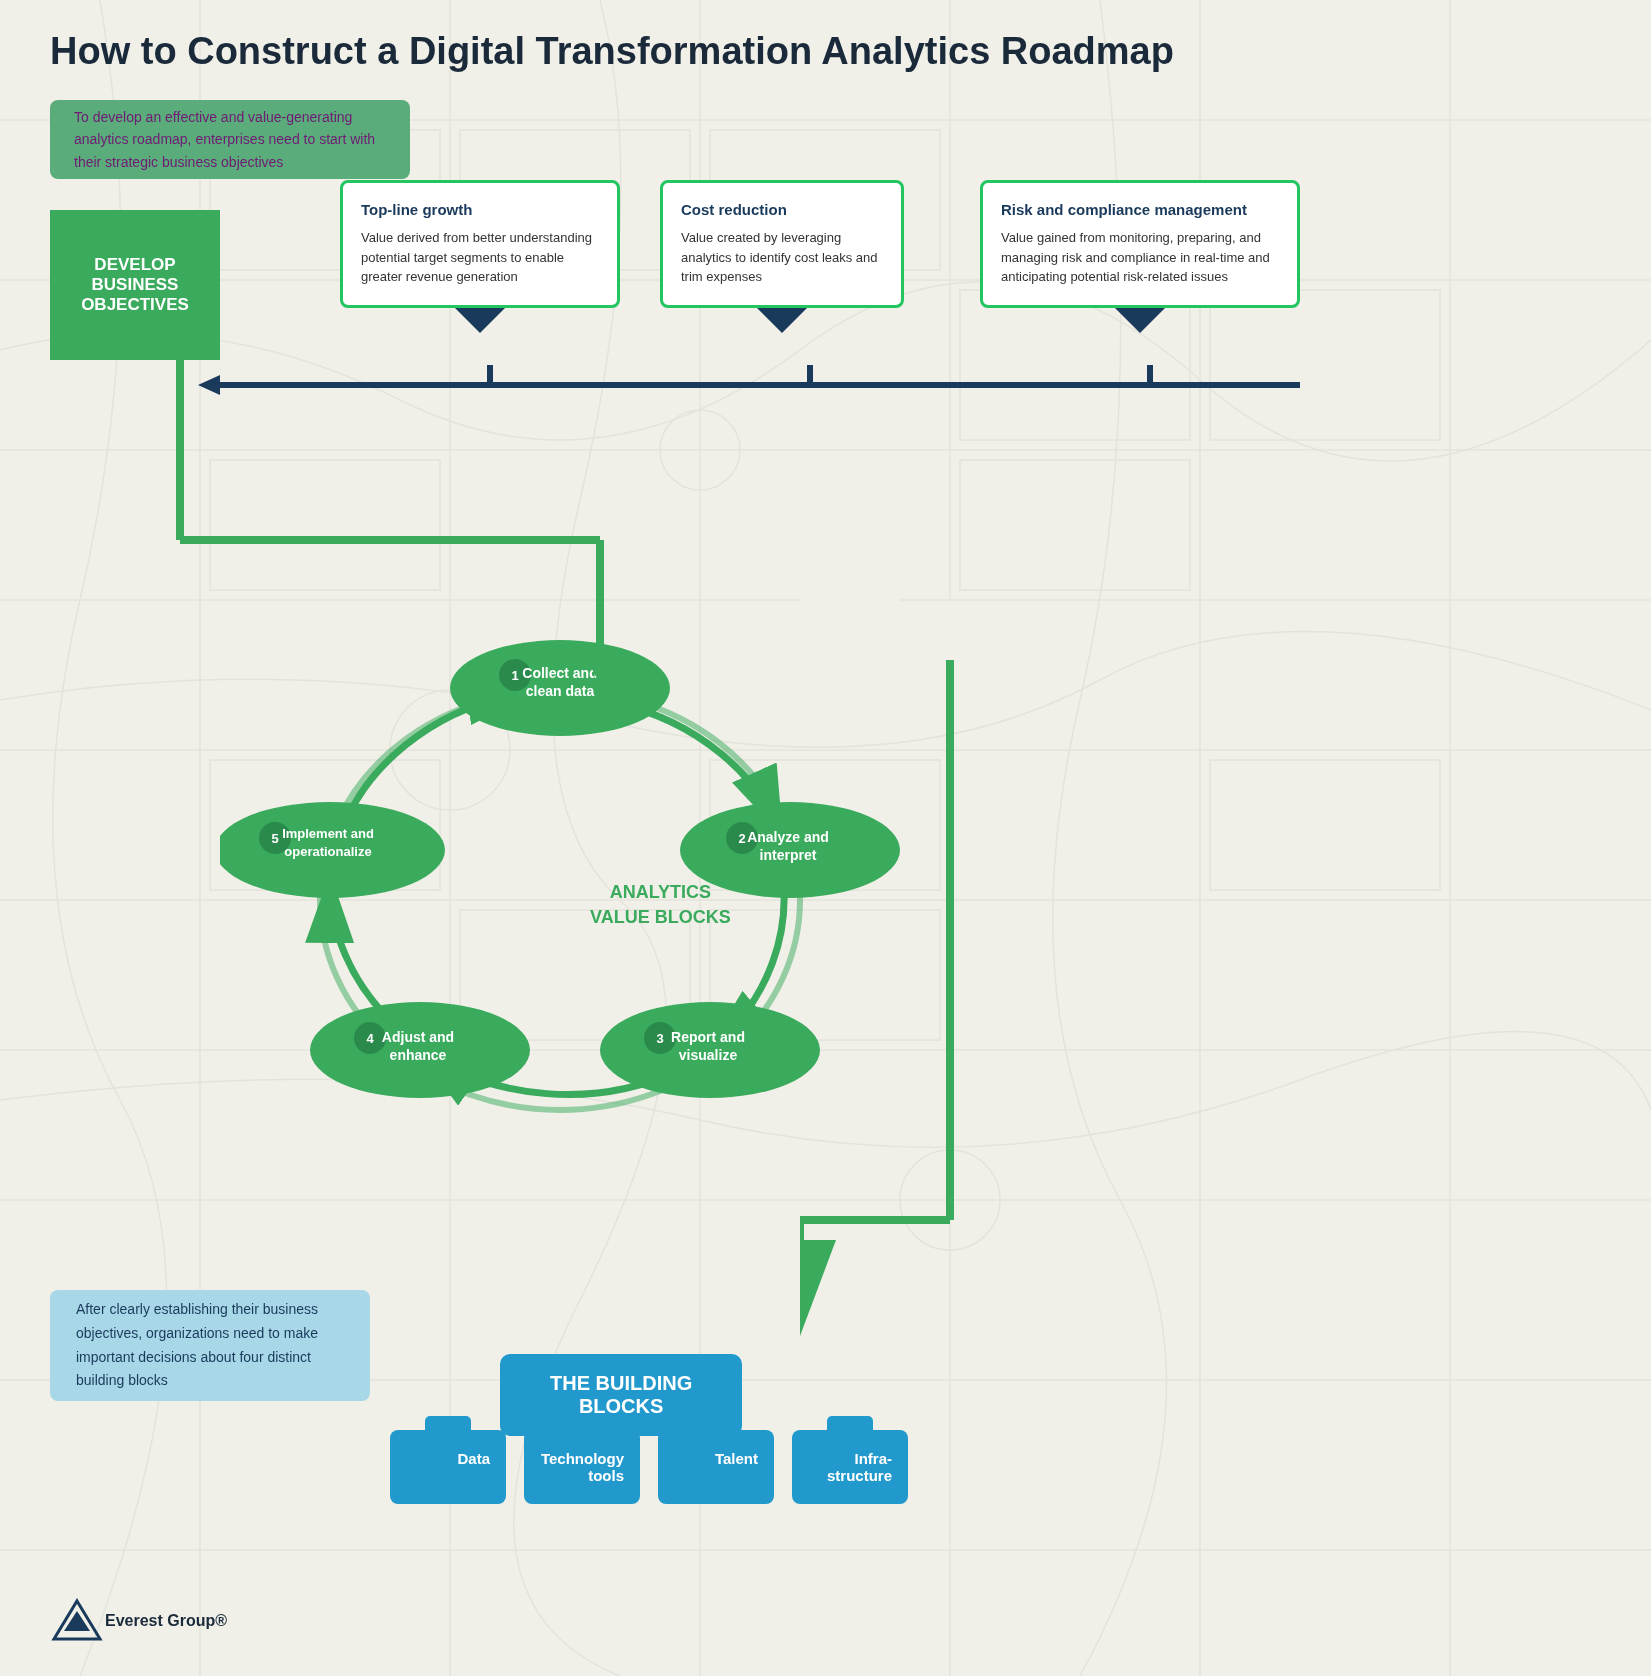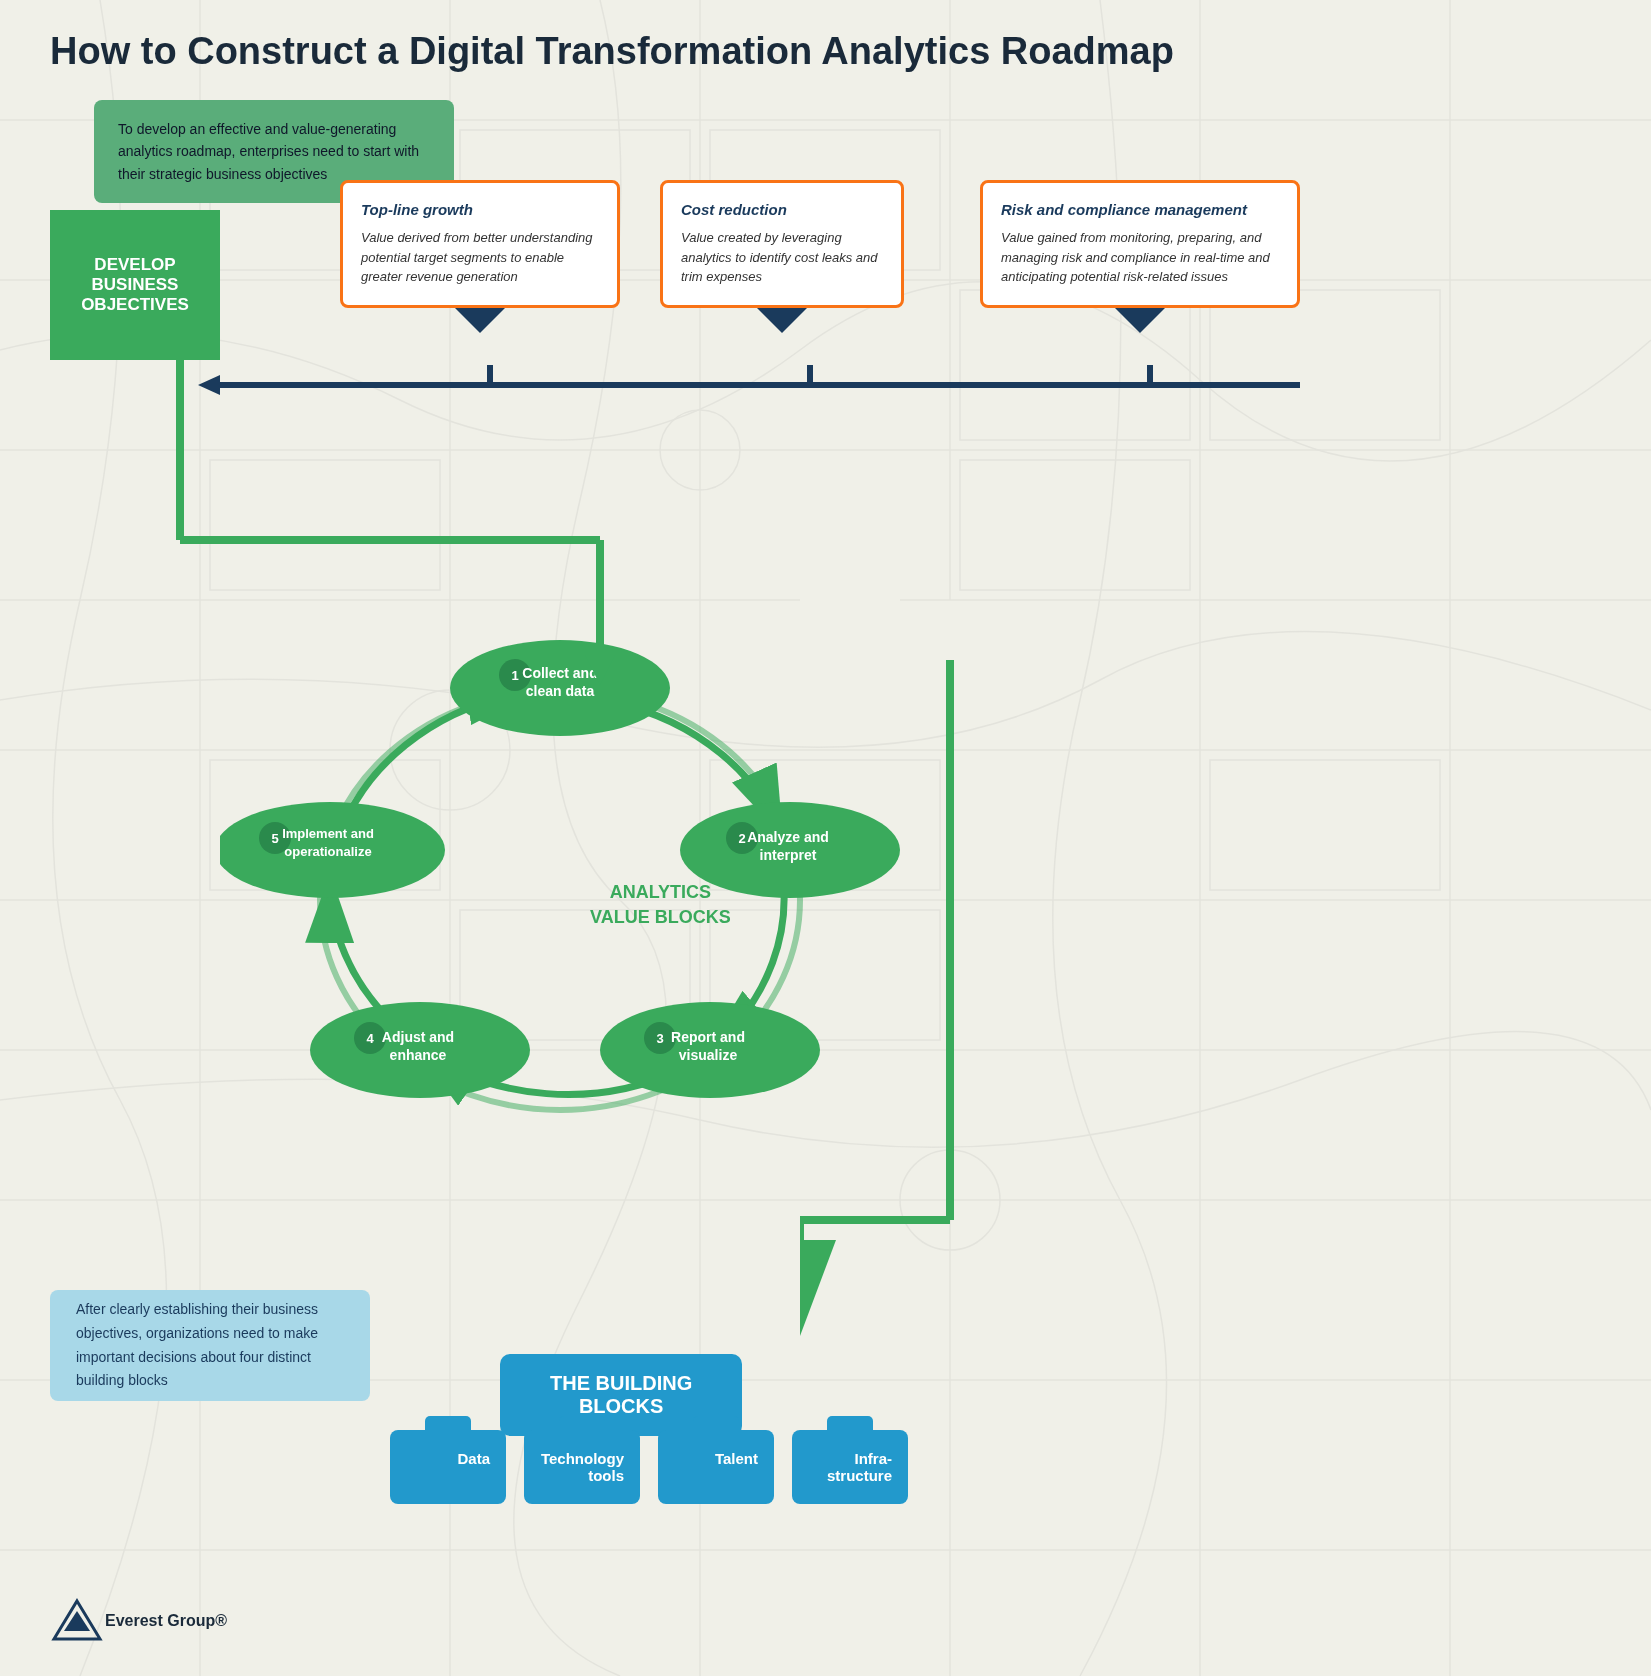--- a/index.html
+++ b/index.html
@@ -44,27 +44,26 @@
       font-size: 38px;
       font-weight: bold;
       color: #1a2a3a;
     }
 
     
     .intro-el {
       top: 100px;
       left: 50px;
       background: #5aad7a;
-      color: #0f172a;
-      padding: 18px 24px;
+      color: #701a75;
+      padding: 6px 24px;
       border-radius: 8px;
       font-size: 14px;
       line-height: 1.6;
       width: 360px;
-      margin-left: 44px;
     }
 
     
     .develop-el {
       top: 210px;
       left: 50px;
       background: #3aaa5c;
       color: white;
       font-weight: bold;
       font-size: 17px;
@@ -92,24 +91,23 @@
     }
 
     .card-topright {
       top: 180px;
       left: 980px;
       width: 320px;
     }
 
     .obj-card-inner {
       background: white;
-      border: 3px solid #f97316;
+      border: 3px solid #22c55e;
       border-radius: 8px;
       padding: 18px;
-      font-style: italic;
     }
 
     .obj-card-inner .card-title {
       font-weight: bold;
       font-size: 15px;
       color: #1a3a5c;
       margin-bottom: 10px;
     }
 
     .obj-card-inner .card-body {

